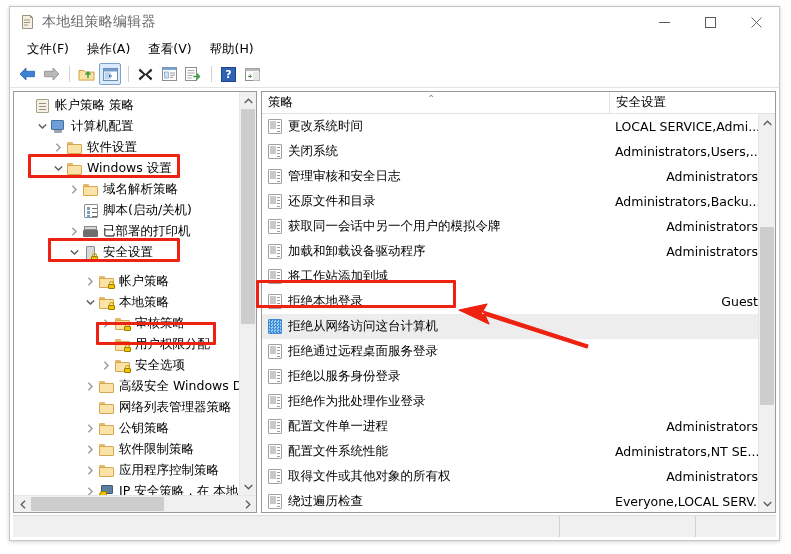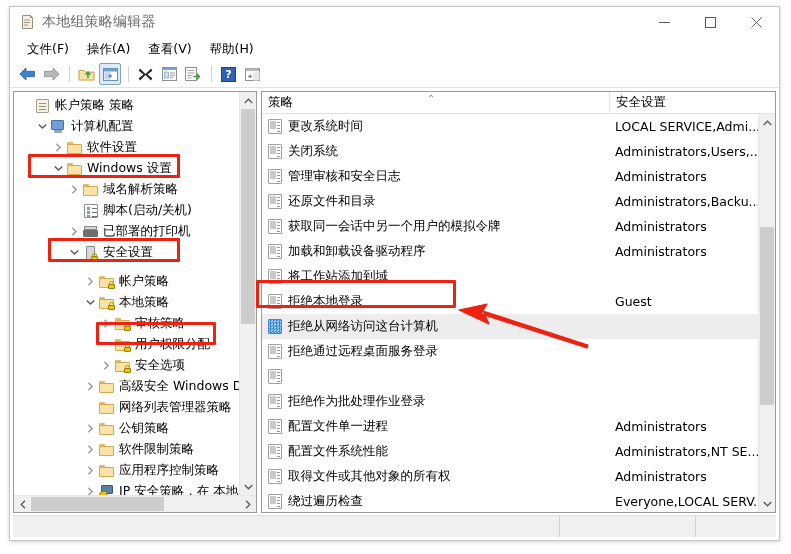--- a/index.html
+++ b/index.html
@@ -322,20 +322,21 @@
   }
   #list-scrollarea {
     flex: 1 1 auto;
     display: flex;
     min-height: 0;
   }
   #list-rows {
     flex: 1 1 auto;
     overflow: hidden;
     position: relative;
+    text-align: right;
   }
   .lrow {
     height: 25px;
     display: flex;
     align-items: center;
     font-size: 12.5px;
     white-space: nowrap;
   }
   .lrow.sel { background: #ededed; }
   .lcell-name {
@@ -889,20 +890,21 @@
             <div class="lrow">
               <div class="lcell-name">
                 <span class="pico"></span>
                 <span>拒绝通过远程桌面服务登录</span>
               </div>
               <div class="lcell-val"></div>
             </div>
             <div class="lrow">
               <div class="lcell-name">
                 <span class="pico"></span>
+                <span>拒绝以服务身份登录</span>
               </div>
               <div class="lcell-val"></div>
             </div>
             <div class="lrow">
               <div class="lcell-name">
                 <span class="pico"></span>
                 <span>拒绝作为批处理作业登录</span>
               </div>
               <div class="lcell-val"></div>
             </div>

